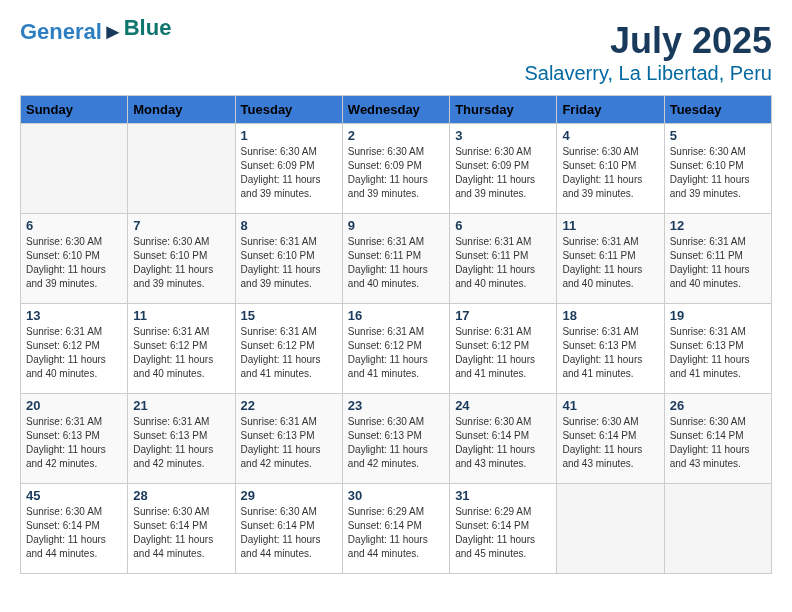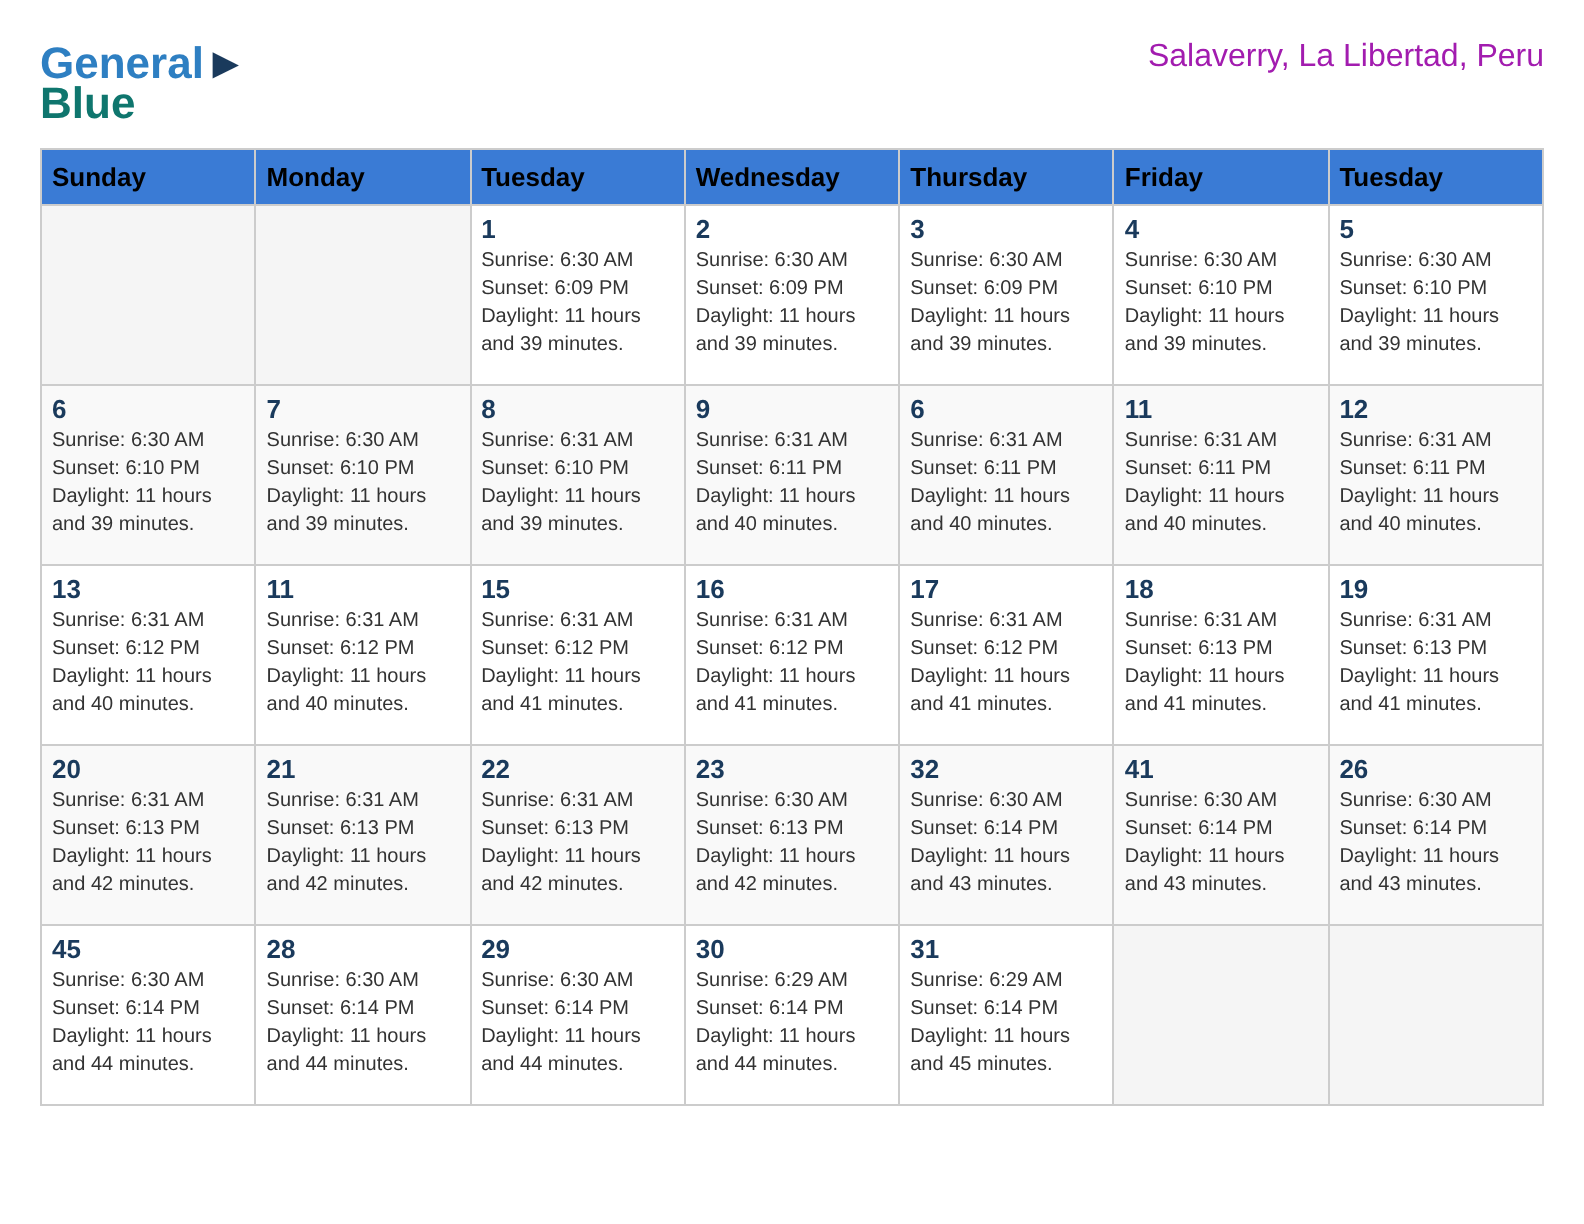--- a/index.html
+++ b/index.html
@@ -11,43 +11,42 @@
       padding: 20px;
     }
     .header-area {
       display: flex;
       justify-content: space-between;
       align-items: flex-start;
       margin-bottom: 10px;
     }
     .logo {
       display: flex;
-      flex-direction: column;
       align-items: flex-start;
     }
     .logo-text {
       font-size: 22px;
       font-weight: bold;
       color: #1a3a5c;
       line-height: 1.1;
     }
     .logo-text span {
       color: #2e7fc2;
     }
     .title-area {
       text-align: right;
     }
     .month-year {
       font-size: 36px;
       font-weight: bold;
       color: #1a3a5c;
     }
     .location {
-      font-size: 16px;
-      color: #a21caf;
+      font-size: 20px;
+      color: #0369a1;
     }
     table {
       width: 100%;
       border-collapse: collapse;
       table-layout: fixed;
     }
     th {
       background-color: #3a7bd5;
       color: #000000;
       text-align: left;
@@ -88,20 +87,21 @@
 <body>
 
 <div class="header-area">
   <div class="logo">
     <div class="logo-text">
       <span>General</span>►
     </div>
     <div class="logo-text" style="color:#0f766e; margin-top:-4px;">Blue</div>
   </div>
   <div class="title-area">
+    <div class="month-year">July 2025</div>
     <div class="location">Salaverry, La Libertad, Peru</div>
   </div>
 </div>
 
 <table>
   <thead>
     <tr>
     <th>Sunday</th>
         <th>Monday</th>
         <th>Tuesday</th>
@@ -276,21 +276,21 @@
 and 42 minutes.</div>
         </td>
         <td>
           <div class="day-num">23</div>
           <div class="day-info" style="white-space: pre-line;">Sunrise: 6:30 AM
 Sunset: 6:13 PM
 Daylight: 11 hours
 and 42 minutes.</div>
         </td>
         <td>
-          <div class="day-num">32</div>
+          <div class="day-num">24</div>
           <div class="day-info" style="white-space: pre-line;">Sunrise: 6:30 AM
 Sunset: 6:14 PM
 Daylight: 11 hours
 and 43 minutes.</div>
         </td>
         <td>
           <div class="day-num">41</div>
           <div class="day-info" style="white-space: pre-line;">Sunrise: 6:30 AM
 Sunset: 6:14 PM
 Daylight: 11 hours

